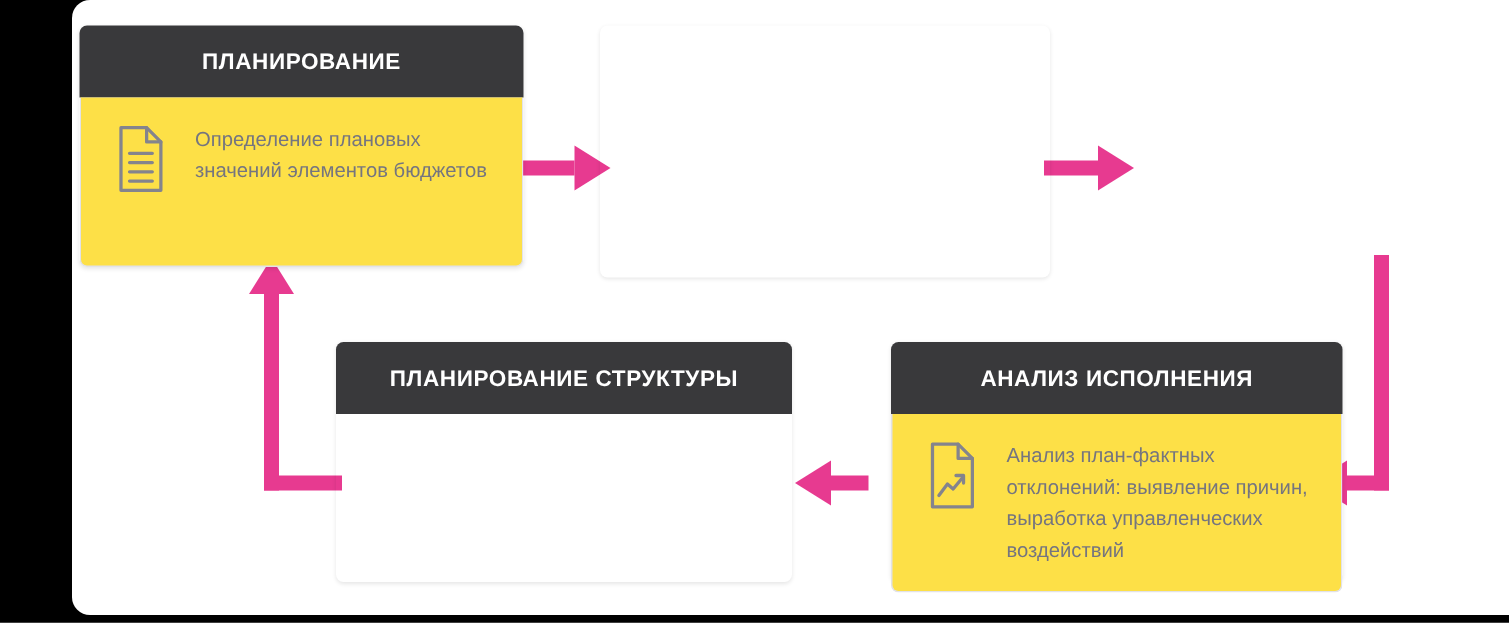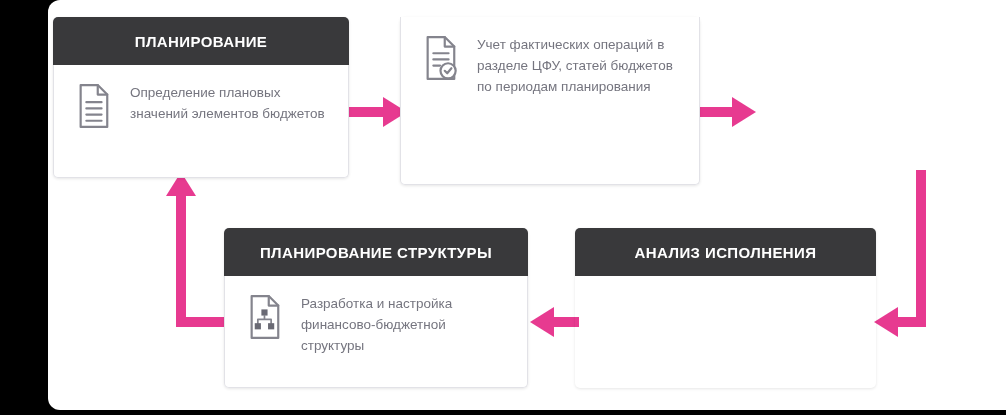--- a/index.html
+++ b/index.html
@@ -69,21 +69,21 @@
     font-size: 15px;
     letter-spacing: 0.4px;
     border-radius: 5px 5px 0 0;
   }
   .box-body {
     flex: 1;
     display: flex;
     align-items: flex-start;
     gap: 18px;
     padding: 17px 20px;
-    background: #ffffff;
+    background: #fde047;
     border: 1px solid var(--border, #e2e2e7);
     border-top: none;
     border-radius: 0 0 5px 5px;
     box-sizing: border-box;
   }
   .icon { flex: none; display: inline-block; margin-top: 1px; }
   .desc {
     margin: 0;
     font-size: 13.5px;
     line-height: 21px;
@@ -131,48 +131,34 @@
           <path d="M7 2 H25 L35 12 V46 H7 Z"></path>
           <path d="M25 2 V12 H35"></path>
           <path d="M13 20 H29 M13 26.5 H29 M13 33 H29 M13 39.5 H29"></path>
         </svg>
       </span>
       <p class="desc">Определение плановых значений элементов бюджетов</p>
     </div>
   </section>
 
   <section class="box" style="left:352px;top:17px;width:300px;height:168px">
+  </section>
+
+
+  <section class="box" style="left:176px;top:228px;width:304px;height:160px">
+    <header class="box-header">ПЛАНИРОВАНИЕ СТРУКТУРЫ</header>
+  </section>
+
+  <section class="box" style="left:546px;top:228px;width:301px;height:160px">
+    <header class="box-header">АНАЛИЗ ИСПОЛНЕНИЯ</header>
     <div class="box-body">
       <span class="icon">
         <svg width="38" height="46" viewBox="0 0 40 48" fill="none" stroke="#84848d" stroke-width="2.3" stroke-linecap="round" stroke-linejoin="round">
           <path d="M7 2 H25 L35 12 V46 H7 Z"></path>
           <path d="M25 2 V12 H35"></path>
-          <path d="M13 19 H29 M13 25.5 H29 M13 32 H20"></path>
-          <circle cx="28.5" cy="37.5" r="8" fill="#ffffff"></circle>
-          <path d="M25 37.5 L27.6 40.1 L32 34.8"></path>
+          <path d="M11.5 38 L17.5 30 L21.5 33.5 L28.5 25"></path>
+          <path d="M23.5 24 H28.8 V29.3"></path>
         </svg>
       </span>
-      <p class="desc">Учет фактических операций в разделе ЦФУ, статей бюджетов по периодам планирования</p>
+      <p class="desc">Анализ план-фактных отклонений: выявление причин, выработка управленческих воздействий</p>
     </div>
-  </section>
-
-
-  <section class="box" style="left:176px;top:228px;width:304px;height:160px">
-    <header class="box-header">ПЛАНИРОВАНИЕ СТРУКТУРЫ</header>
-    <div class="box-body">
-      <span class="icon">
-        <svg width="38" height="46" viewBox="0 0 40 48" fill="none" stroke="#84848d" stroke-width="2.3" stroke-linecap="round" stroke-linejoin="round">
-          <path d="M7 2 H25 L35 12 V46 H7 Z"></path>
-          <path d="M25 2 V12 H35"></path>
-          <rect x="17.25" y="16" width="6.5" height="6.5" fill="#6a6a74" stroke="none"></rect>
-          <path d="M20.5 22.5 V26.5 M13.5 26.5 H27.5 M13.5 26.5 V30.5 M27.5 26.5 V30.5" stroke-width="1.8"></path>
-          <rect x="10.25" y="30.5" width="6.5" height="6.5" fill="#6a6a74" stroke="none"></rect>
-          <rect x="24.25" y="30.5" width="6.5" height="6.5" fill="#6a6a74" stroke="none"></rect>
-        </svg>
-      </span>
-      <p class="desc">Разработка и настройка финансово-бюджетной структуры</p>
-    </div>
-  </section>
-
-  <section class="box" style="left:527px;top:228px;width:301px;height:160px">
-    <header class="box-header">АНАЛИЗ ИСПОЛНЕНИЯ</header>
   </section>
 </div>
 
 </body></html>

